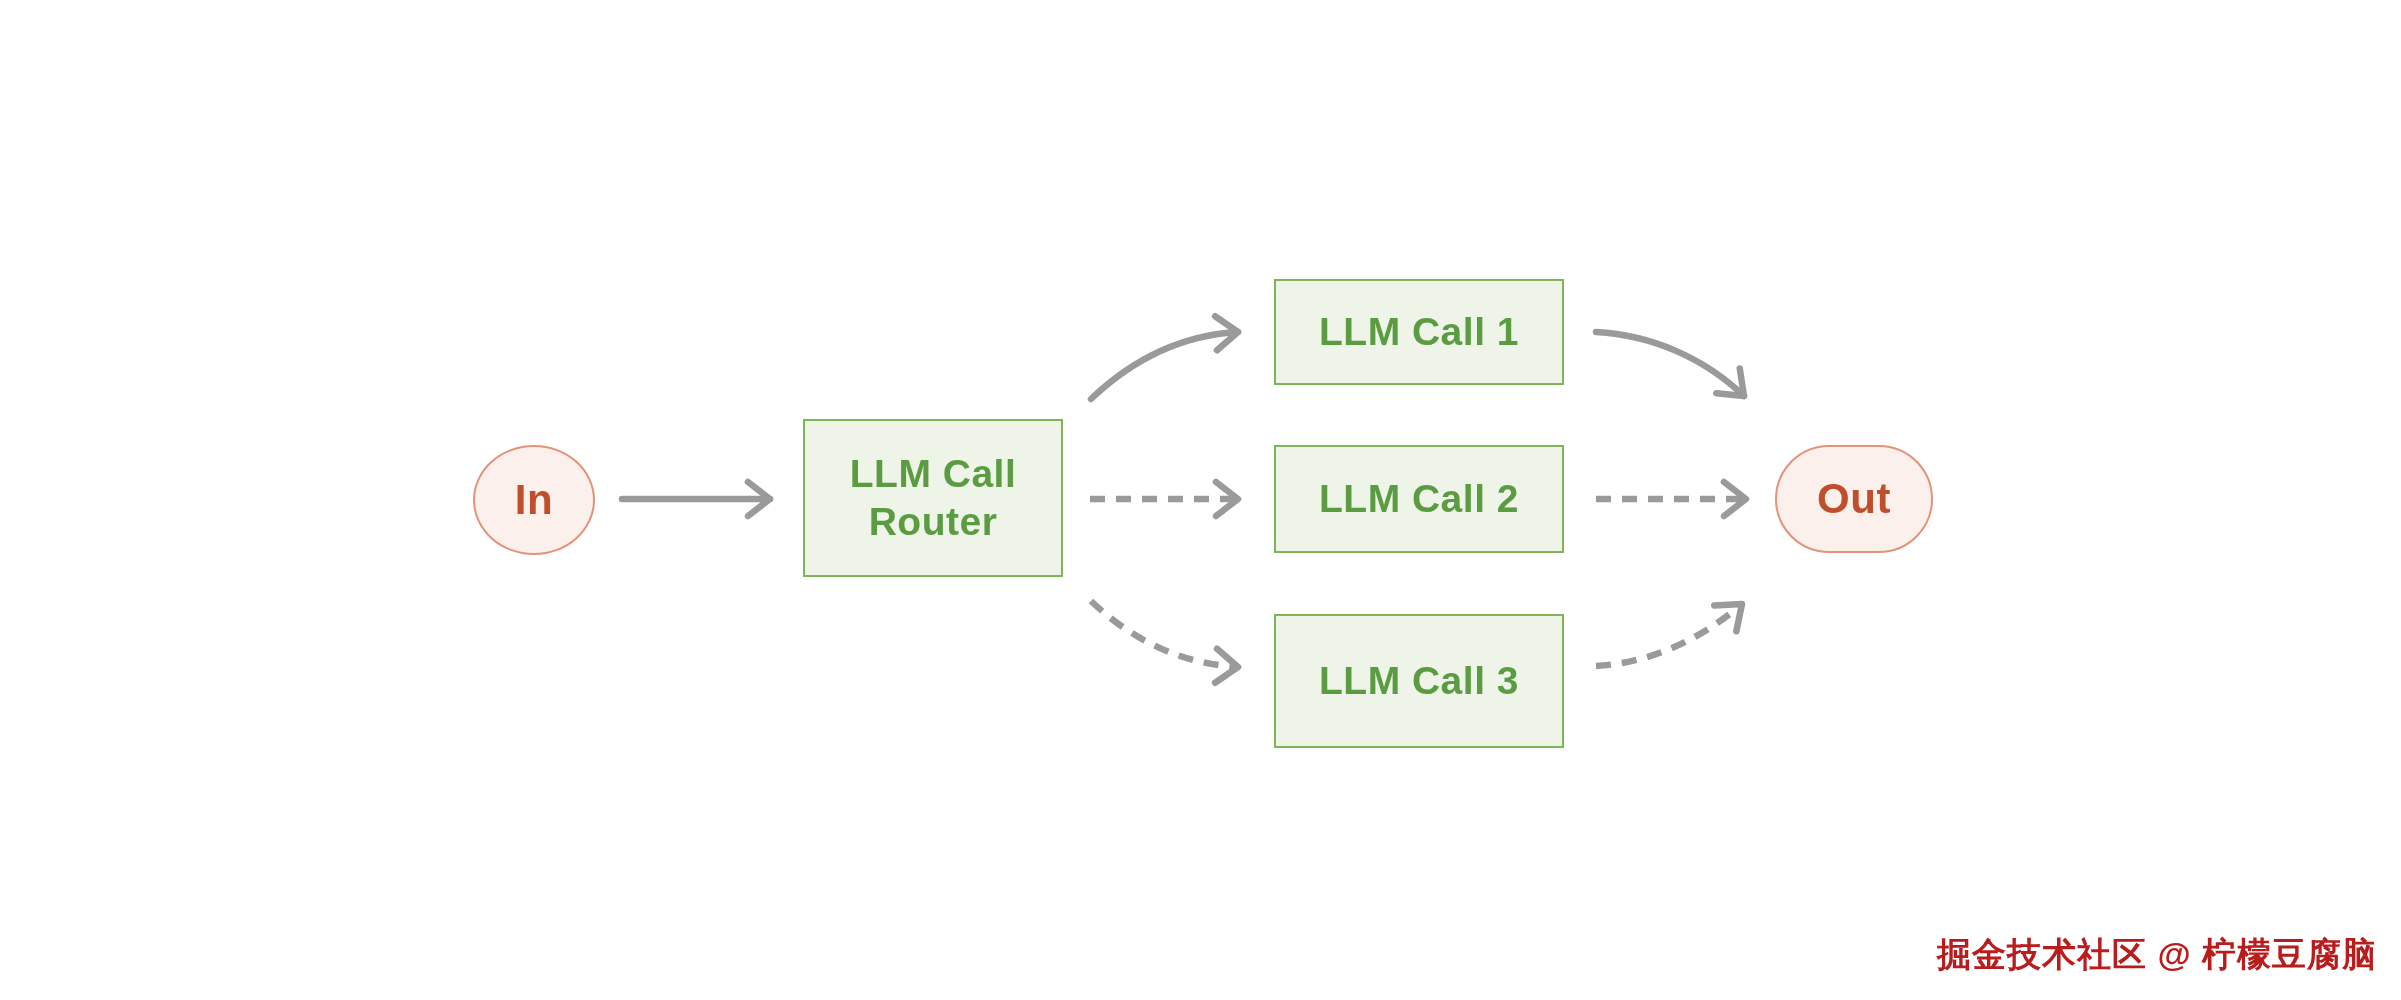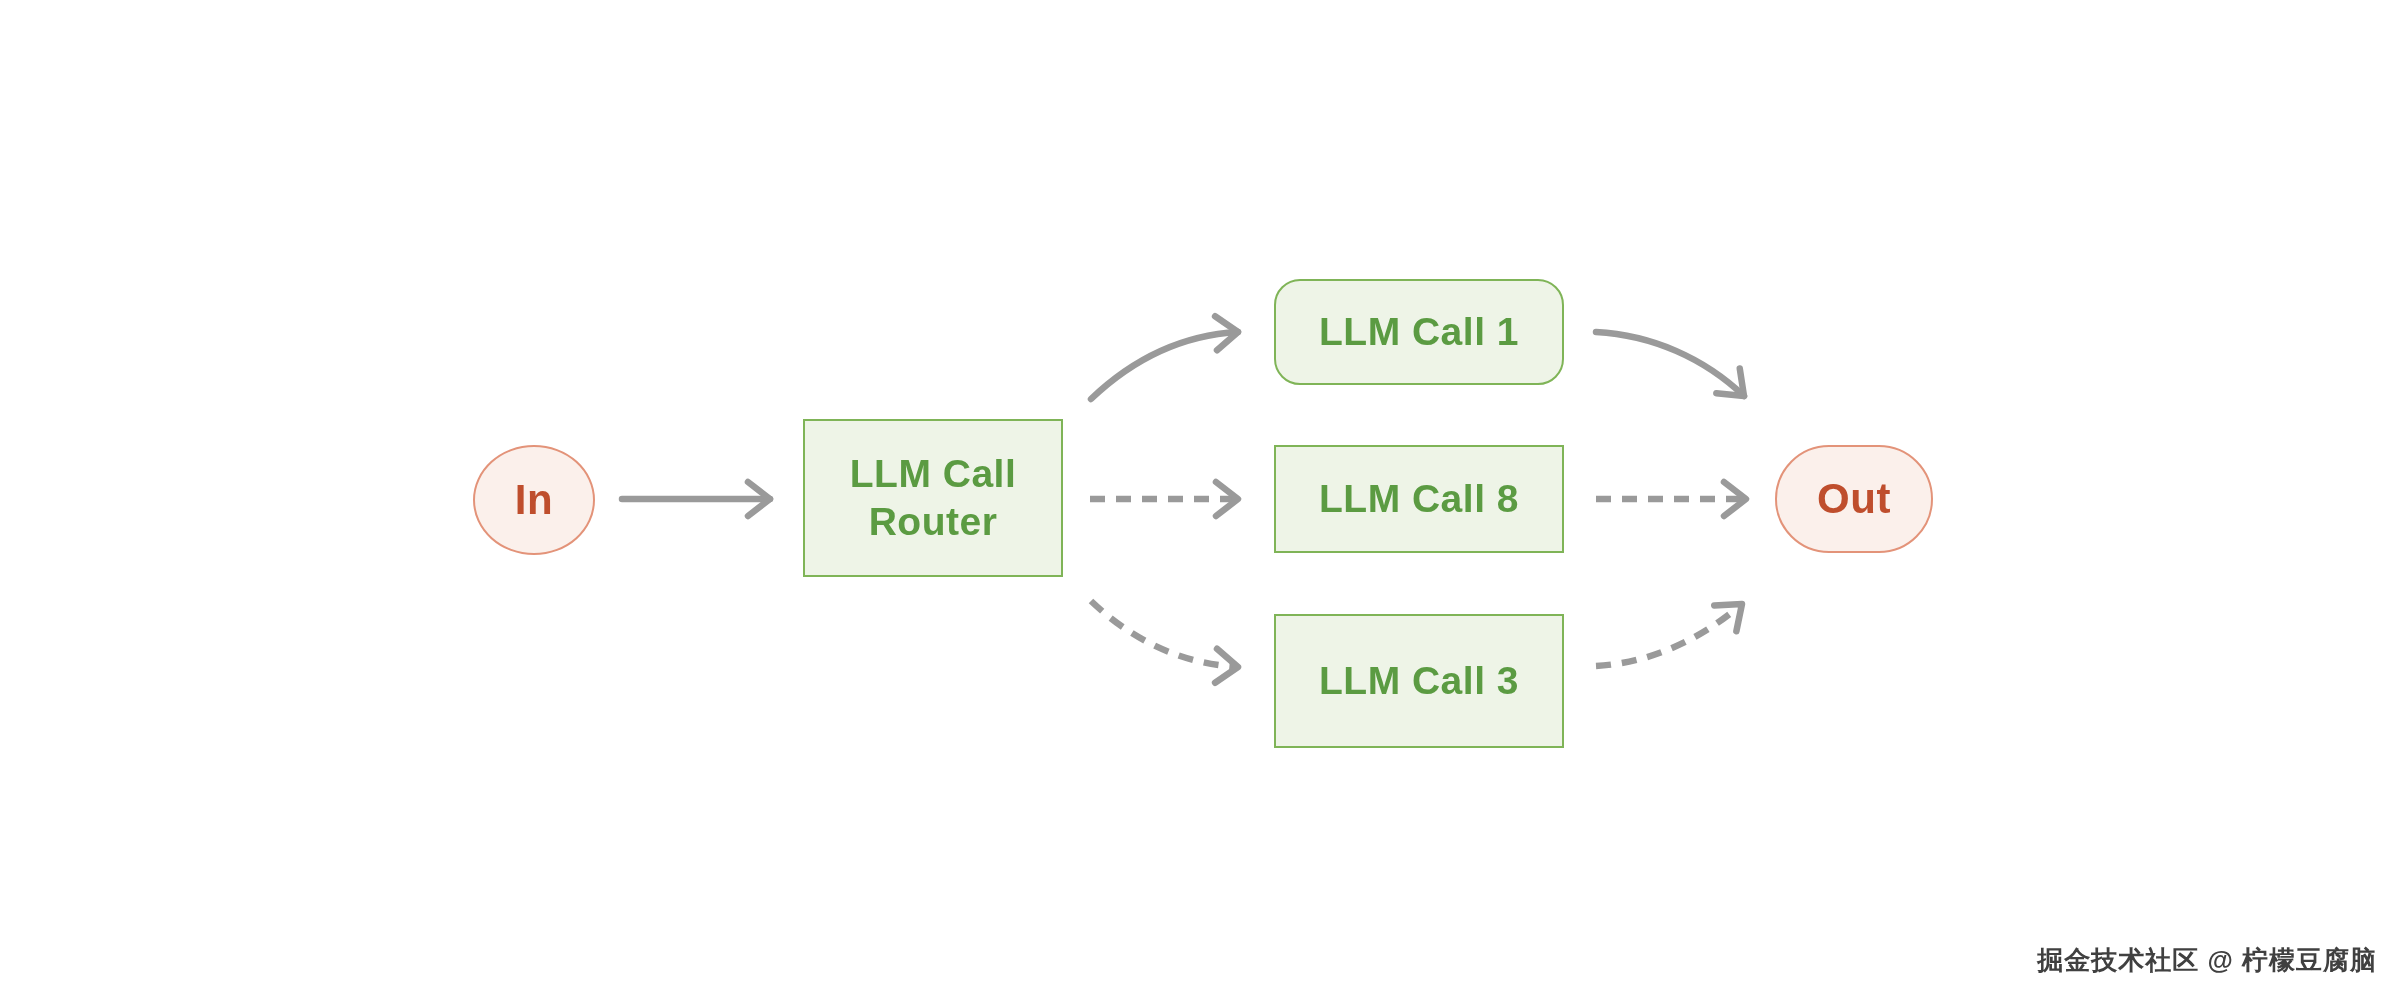--- a/index.html
+++ b/index.html
@@ -28,40 +28,40 @@
   
   .box {
     background: #EEF4E7;
     border: 2px solid #7FB457;
     color: #5B9B42;
     font-size: 39px;
     line-height: 1.22;
     letter-spacing: 0.5px;
   }
   .box-router { left: 803px; top: 419px; width: 260px; height: 158px; padding: 15px 18px; }
-  .box-call1  { left: 1274px; top: 279px; width: 290px; height: 106px; border-radius: 26px; }
+  .box-call1  { left: 1274px; top: 279px; width: 290px; height: 106px; }
   .box-call2  { left: 1274px; top: 445px; width: 290px; height: 108px; }
   .box-call3  { left: 1274px; top: 614px; width: 290px; height: 134px; }
   
   .terminal {
     background: #FBF0EB;
     border: 2px solid #E39379;
     color: #BF4E2D;
     font-size: 42px;
     letter-spacing: 0.5px;
   }
   .node-in  { left: 473px; top: 445px; width: 122px; height: 110px; border-radius: 50%; }
   .node-out { left: 1775px; top: 445px; width: 158px; height: 108px; border-radius: 54px; }
   
   .watermark {
     position: absolute;
     right: 24px; bottom: 22px;
-    font-size: 26px;
+    font-size: 34px;
     font-weight: bold;
-    color: #404040;
+    color: #b91c1c;
     text-shadow: 2px 2px 0 #ffffff, 3px 3px 1px rgba(255,255,255,0.85);
     letter-spacing: 1px;
     white-space: nowrap;
   }
   .arrow-solid {
     fill: none; stroke: #9A9A9A; stroke-width: 6.5;
     stroke-linecap: round;
   }
   .arrow-dashed {
     fill: none; stroke: #9A9A9A; stroke-width: 6.5;
@@ -96,21 +96,21 @@
 
   <div class="node box box-router">
     <span>LLM Call Router</span>
   </div>
 
   <div class="node box box-call1">
     <span>LLM Call 1</span>
   </div>
 
   <div class="node box box-call2">
-    <span>LLM Call 8</span>
+    <span>LLM Call 2</span>
   </div>
 
   <div class="node box box-call3">
     <span>LLM Call 3</span>
   </div>
 
   <div class="node terminal node-out">
     <span>Out</span>
   </div>
 

